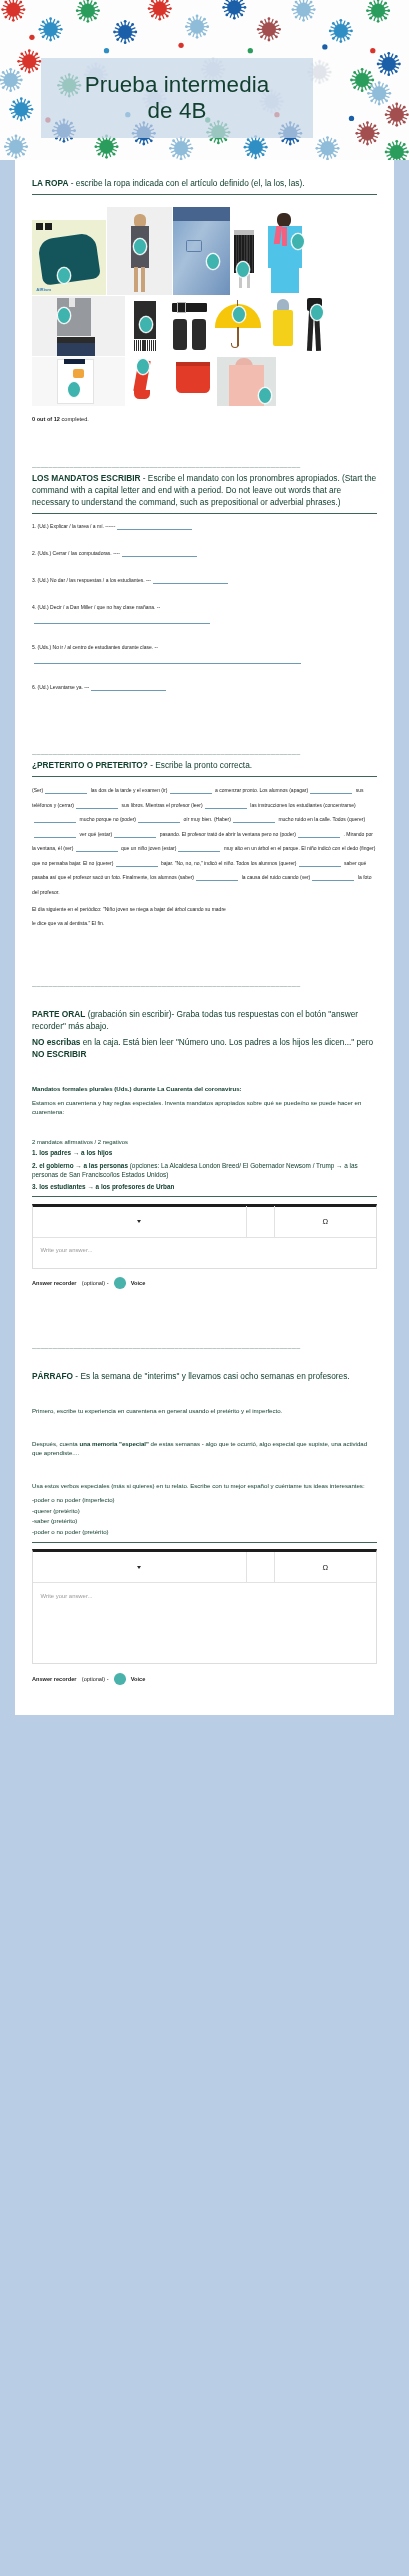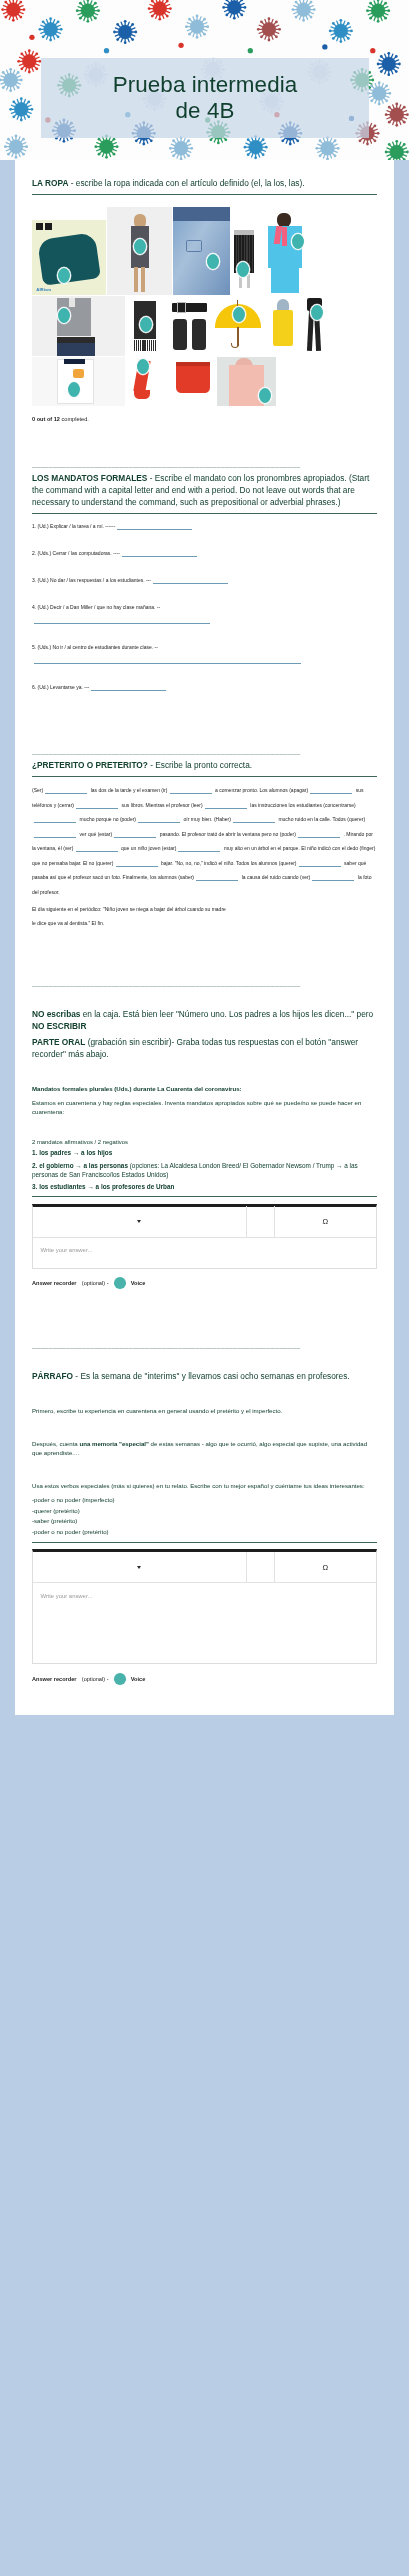--- a/index.html
+++ b/index.html
@@ -17,21 +17,21 @@
     position: relative;
     width: 409px;
     height: 160px;
     background: #fdfdfd;
     overflow: hidden;
   }
   .banner svg.virus-bg { position:absolute; inset:0; width:409px; height:160px; }
   .banner-overlay {
     position: absolute;
     left: 41px; top: 58px;
-    width: 328px; height: 80px;
+    width: 272px; height: 80px;
     background: rgba(198,214,232,0.72);
     display: flex; align-items: center; justify-content: center;
   }
   .banner-title {
     font-size: 22.4px;
     line-height: 1.15;
     font-weight: 400;
     color: #12402f;
     text-align: center;
     letter-spacing: 0.1px;
@@ -355,21 +355,21 @@
 
       <div class="completed">
         <b>0 out of 12</b><span> completed.</span>
       </div>
 
       <div class="spacer-56"></div>
 
       <div class="sep">________________________________________________________________</div>
 
       <h2 class="section-title">
-        <b>LOS MANDATOS FORMALES</b><span> - Escribe el mandato con los pronombres apropiados. (Start the command with a capital letter and end with a period. Do not leave out words that are necessary to understand the command, such as prepositional or adverbial phrases.)</span>
+        <b>LOS MANDATOS ESCRIBIR</b><span> - Escribe el mandato con los pronombres apropiados. (Start the command with a capital letter and end with a period. Do not leave out words that are necessary to understand the command, such as prepositional or adverbial phrases.)</span>
       </h2>
       <hr class="rule">
 
       <div class="q-block">
         <div class="prompt">
           <span>1. (Ud.) Explicar / la tarea / a mí. ------</span><span class="blank w-lg"></span>
         </div>
       </div>
       <div class="q-block">
         <div class="prompt">
@@ -434,24 +434,24 @@
         <span>le dice que va al dentista." El fin.</span>
       </div>
 
       <div class="spacer-80"></div>
 
       <div class="sep">________________________________________________________________</div>
 
       <div class="spacer-28"></div>
 
       <h2 class="section-title">
-        <b>NO escribas</b><span> en la caja.  Está bien leer "Número uno. Los padres a los hijos les dicen..." pero </span><b>NO ESCRIBIR</b>
+        <b>PARTE ORAL</b><span> (grabación sin escribir)- Graba todas tus respuestas con el botón "answer recorder" más abajo.</span>
       </h2>
       <h2 class="section-title">
-        <b>PARTE ORAL</b><span> (grabación sin escribir)- Graba todas tus respuestas con el botón "answer recorder" más abajo.</span>
+        <b>NO escribas</b><span> en la caja.  Está bien leer "Número uno. Los padres a los hijos les dicen..." pero </span><b>NO ESCRIBIR</b>
       </h2>
 
       <div class="spacer-28"></div>
 
       <div class="para">
         <b>Mandatos formales plurales (Uds.) durante La Cuarenta del coronavirus:</b>
       </div>
       <div class="para">Estamos en cuarentena y hay reglas especiales. Inventa mandatos apropiados sobre qué se puede/no se puede hacer en cuarentena:</div>
 
       <div class="spacer-28"></div>

